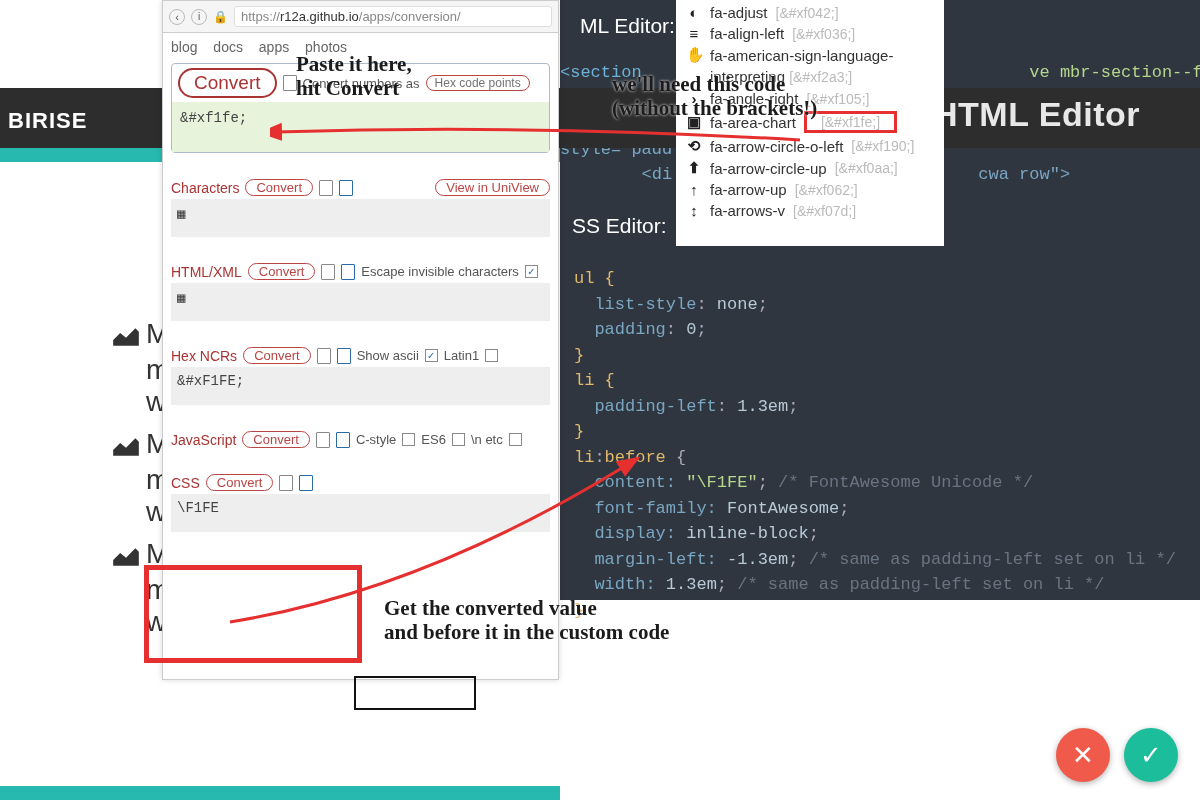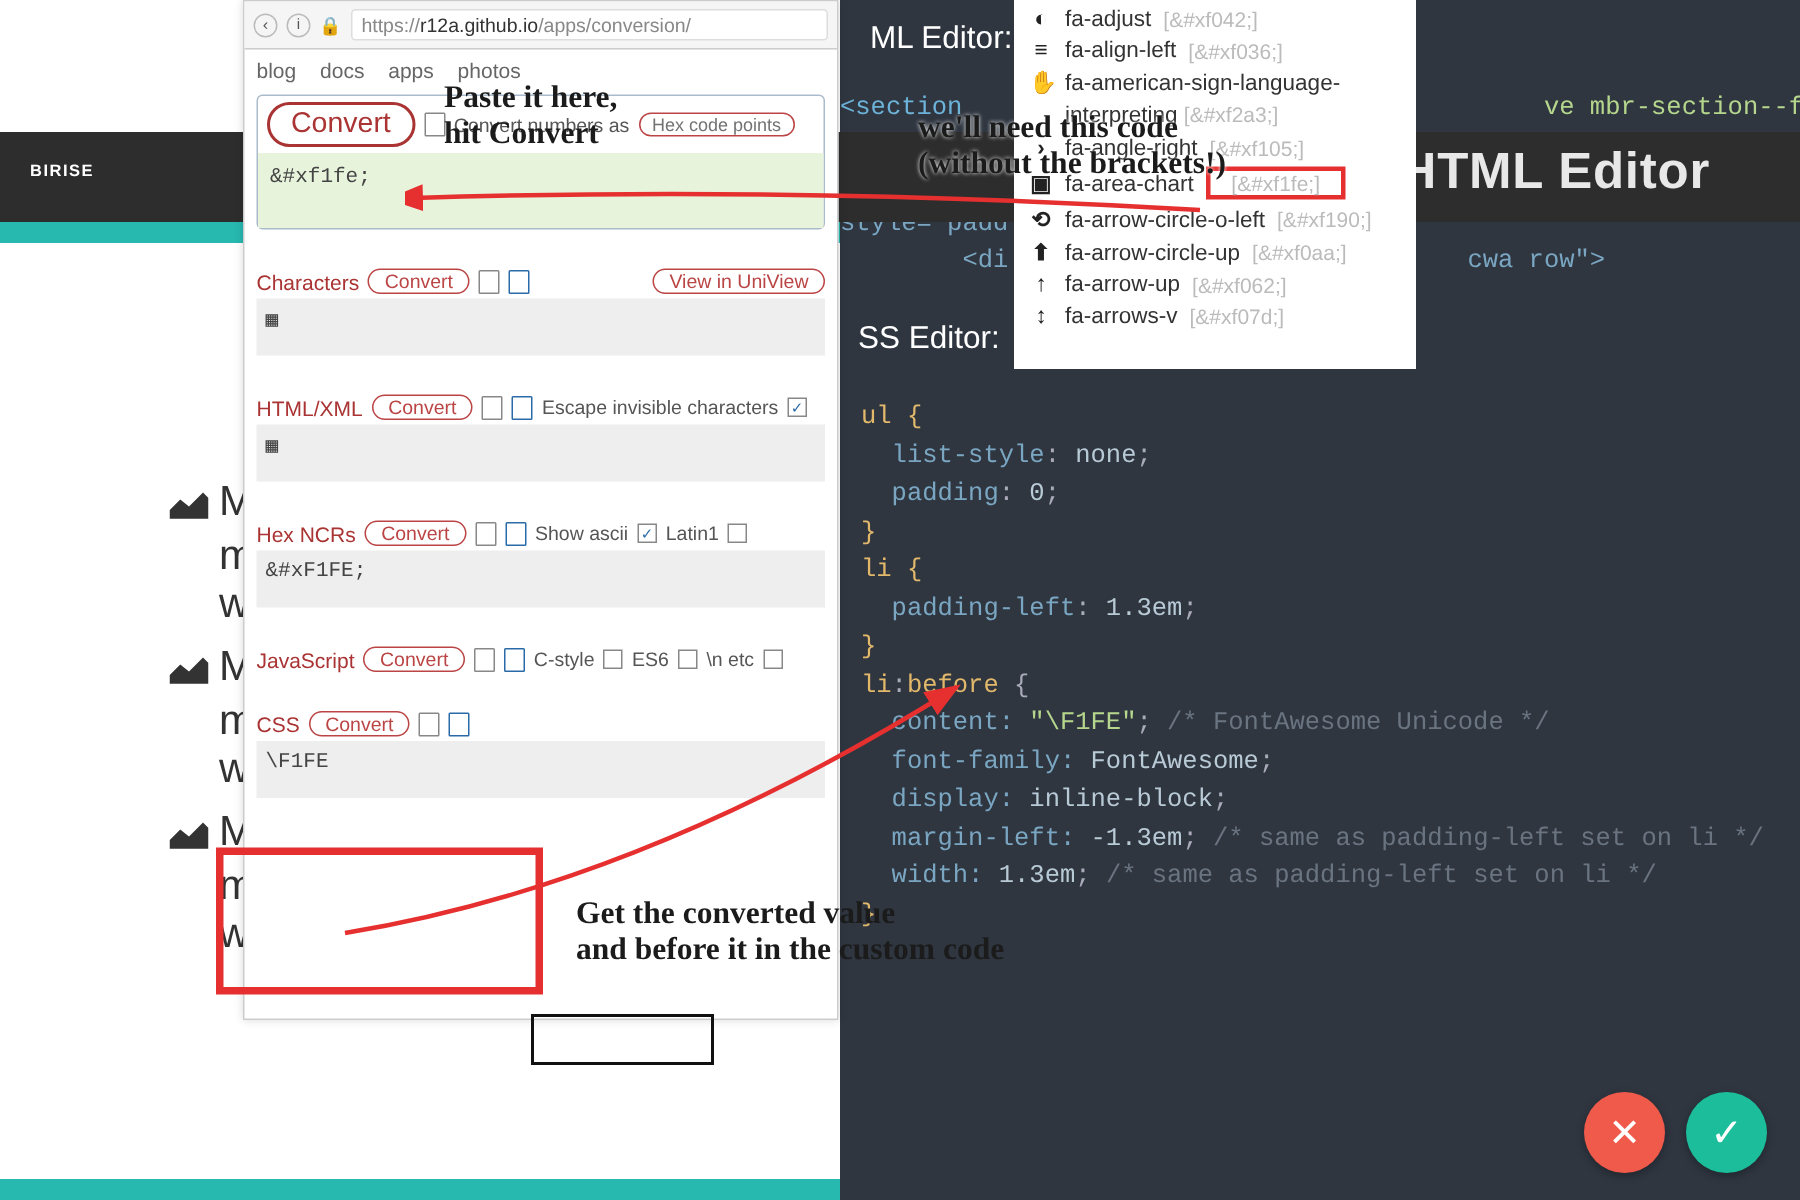--- a/index.html
+++ b/index.html
@@ -3,28 +3,28 @@
 <meta charset="utf-8">
 <style>
 * { box-sizing: border-box; margin: 0; padding: 0; }
 body { width: 1200px; height: 800px; overflow: hidden; font-family: Arial, sans-serif; position: relative; background: #fff; }
 
 
 .bg-teal-top { position: absolute; left: 0; top: 148px; width: 560px; height: 14px; background: #27b8b0; }
 .bg-teal-bottom { position: absolute; left: 0; bottom: 0; width: 560px; height: 14px; background: #27b8b0; }
 .bg-dark-header { position: absolute; left: 0; top: 88px; width: 100%; height: 60px; background: #2d2d2d; }
 .header-text-right { position: absolute; right: 60px; top: 95px; color: #e8e8e8; font-size: 34px; font-weight: 700; letter-spacing: 0.5px; }
-.header-text-left { position: absolute; left: 8px; top: 108px; color: #fff; font-weight: 700; font-size: 11px; letter-spacing: 1px; margin-left: 12px; }
+.header-text-left { position: absolute; left: 8px; top: 108px; color: #fff; font-weight: 700; font-size: 22px; letter-spacing: 1px; }
 
 .bg-mobirise-list { position: absolute; left: 112px; top: 318px; font-size: 28px; color: #333; }
 .bg-mobirise-list .row { display: flex; align-items: flex-start; margin-bottom: 4px; }
 .bg-mobirise-list .tri { width: 28px; height: 20px; margin-right: 6px; position: relative; top: 8px; }
 .bg-mobirise-list .tri svg { display: block; }
 
-.bg-code-dark { position: absolute; left: 560px; top: 0; width: 640px; height: 800px; background: #2f3640; color: #aab; font-family: "Courier New", monospace; font-size: 17px; line-height: 1.5; }
+.bg-code-dark { position: absolute; left: 560px; top: 0; width: 640px; height: 600px; background: #2f3640; color: #aab; font-family: "Courier New", monospace; font-size: 17px; line-height: 1.5; }
 .bg-code-dark .tag-peek { position: absolute; left: 0; top: 60px; white-space: pre; }
 .bg-code-dark .label1 { position: absolute; left: 20px; top: 10px; color: #fff; font-family: Arial, sans-serif; font-size: 21px; }
 .bg-code-dark .label2 { position: absolute; left: 12px; top: 210px; color: #fff; font-family: Arial, sans-serif; font-size: 21px; }
 .bg-code-dark .csscode { position: absolute; left: 14px; top: 266px; white-space: pre; }
 
 .sel { color: #e2b86b; }
 .attr { color: #6db2d8; }
 .key { color: #7aa6c2; }
 .val { color: #b8cad6; }
 .str { color: #b5d68c; }

